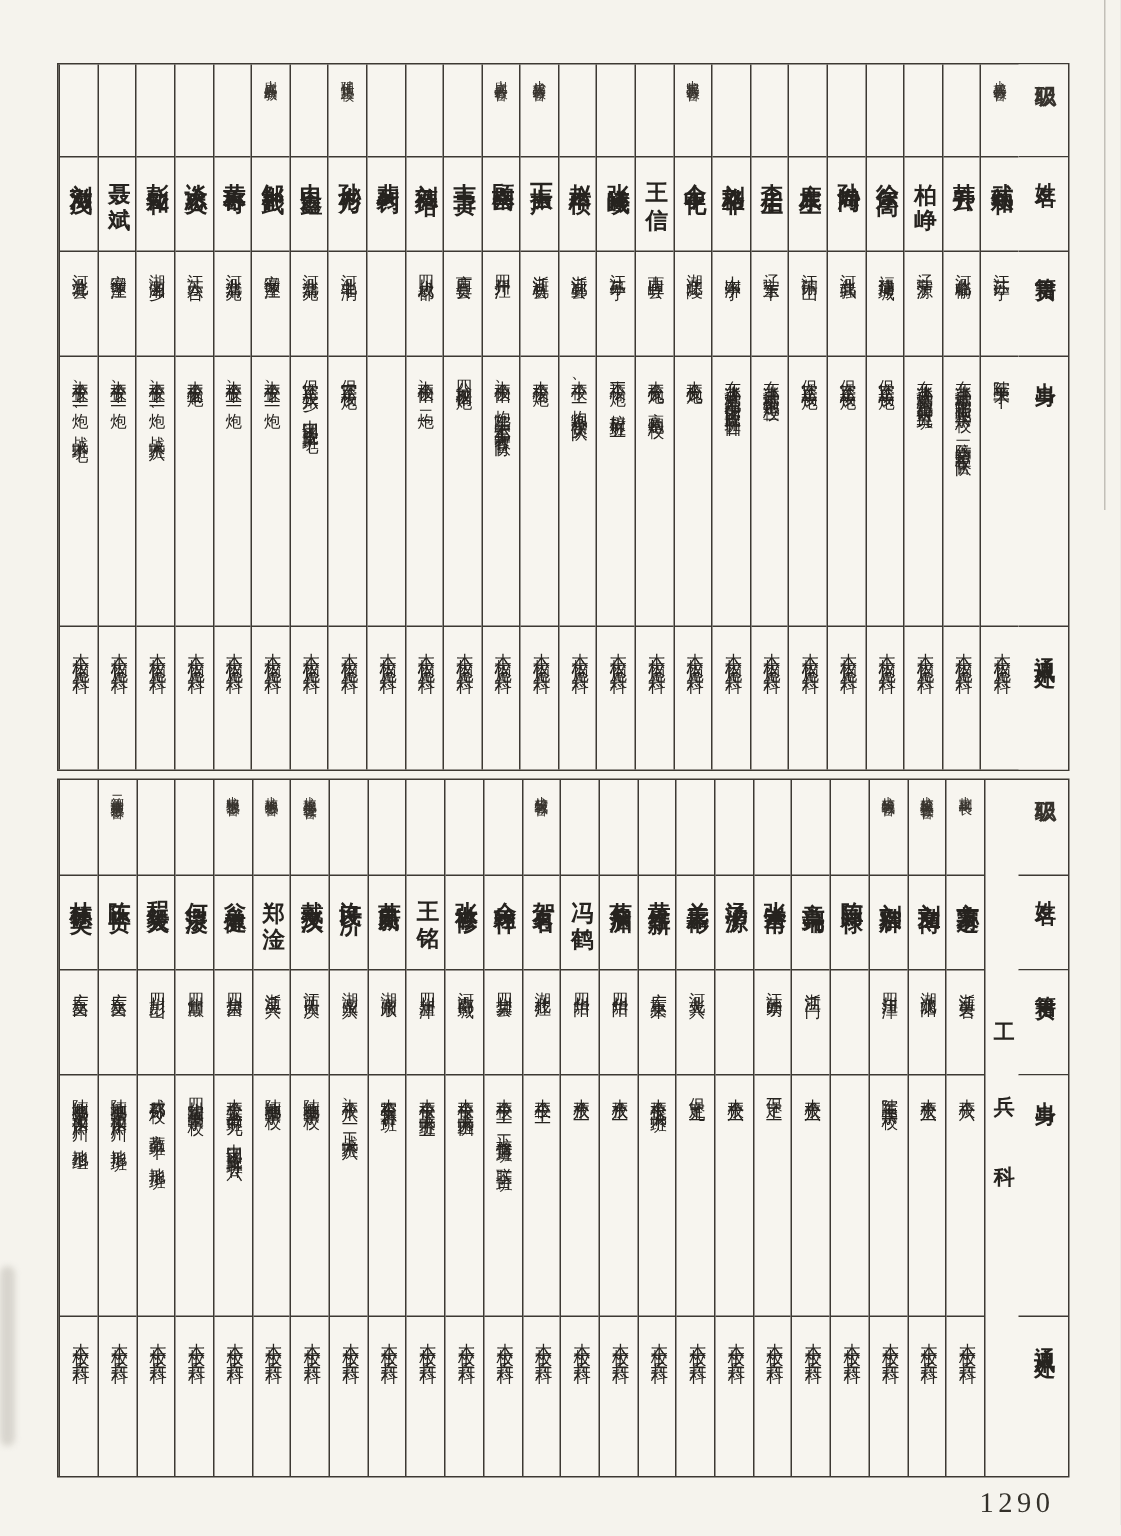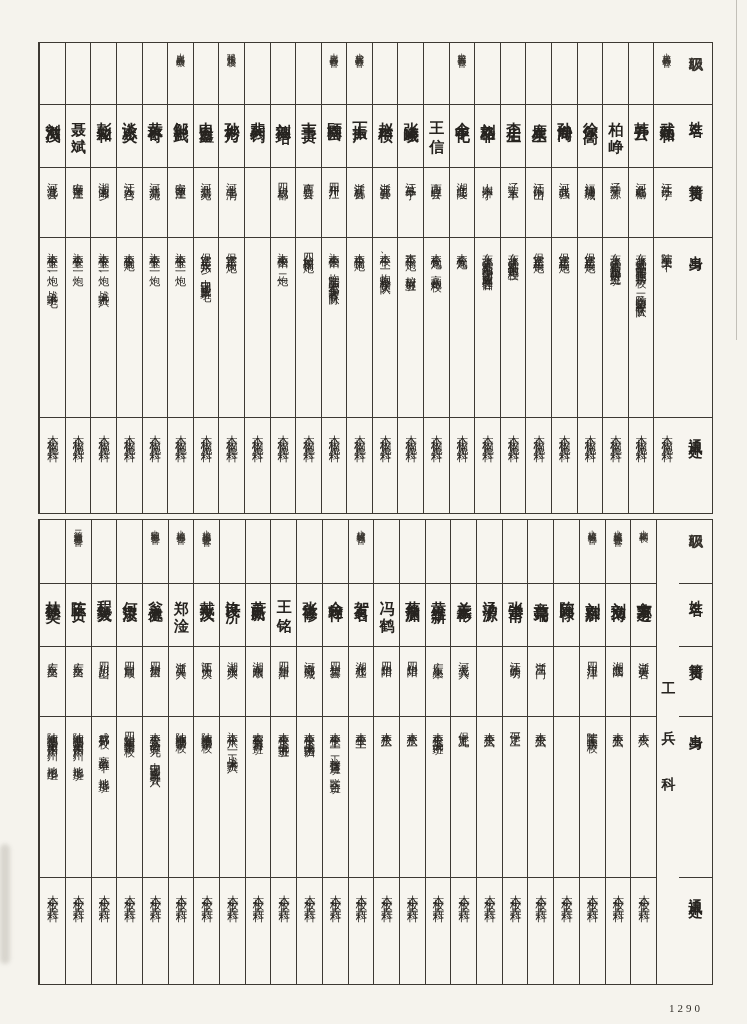--- a/index.html
+++ b/index.html
@@ -57,21 +57,21 @@
   
   .header-col .cell{background:#f7f5ef;}
   .header-col .vtext{font-weight:700;font-size:14px;}
   .hs-two{letter-spacing:18px;padding-top:10px;}
   .hs-origin-top{letter-spacing:72px;padding-top:42px;}
   .hs-origin-bot{letter-spacing:62px;padding-top:36px;}
   .hs-addr{letter-spacing:12px;padding-top:10px;}
   .divider-col .vtext{font-weight:700;font-size:14px;letter-spacing:48px;padding-top:150px;}
   .page-number{
     position:absolute;right:44px;bottom:10px;
-    font-size:11px;letter-spacing:3px;color:#33302a;
+    font-size:19px;letter-spacing:3px;color:#33302a;
   }
 </style>
 </head>
 <body>
 
 <div class="page">
   <div class="artifact-right-line"></div>
   <div class="artifact-smudge"></div>
 
   <div class="table-area">

